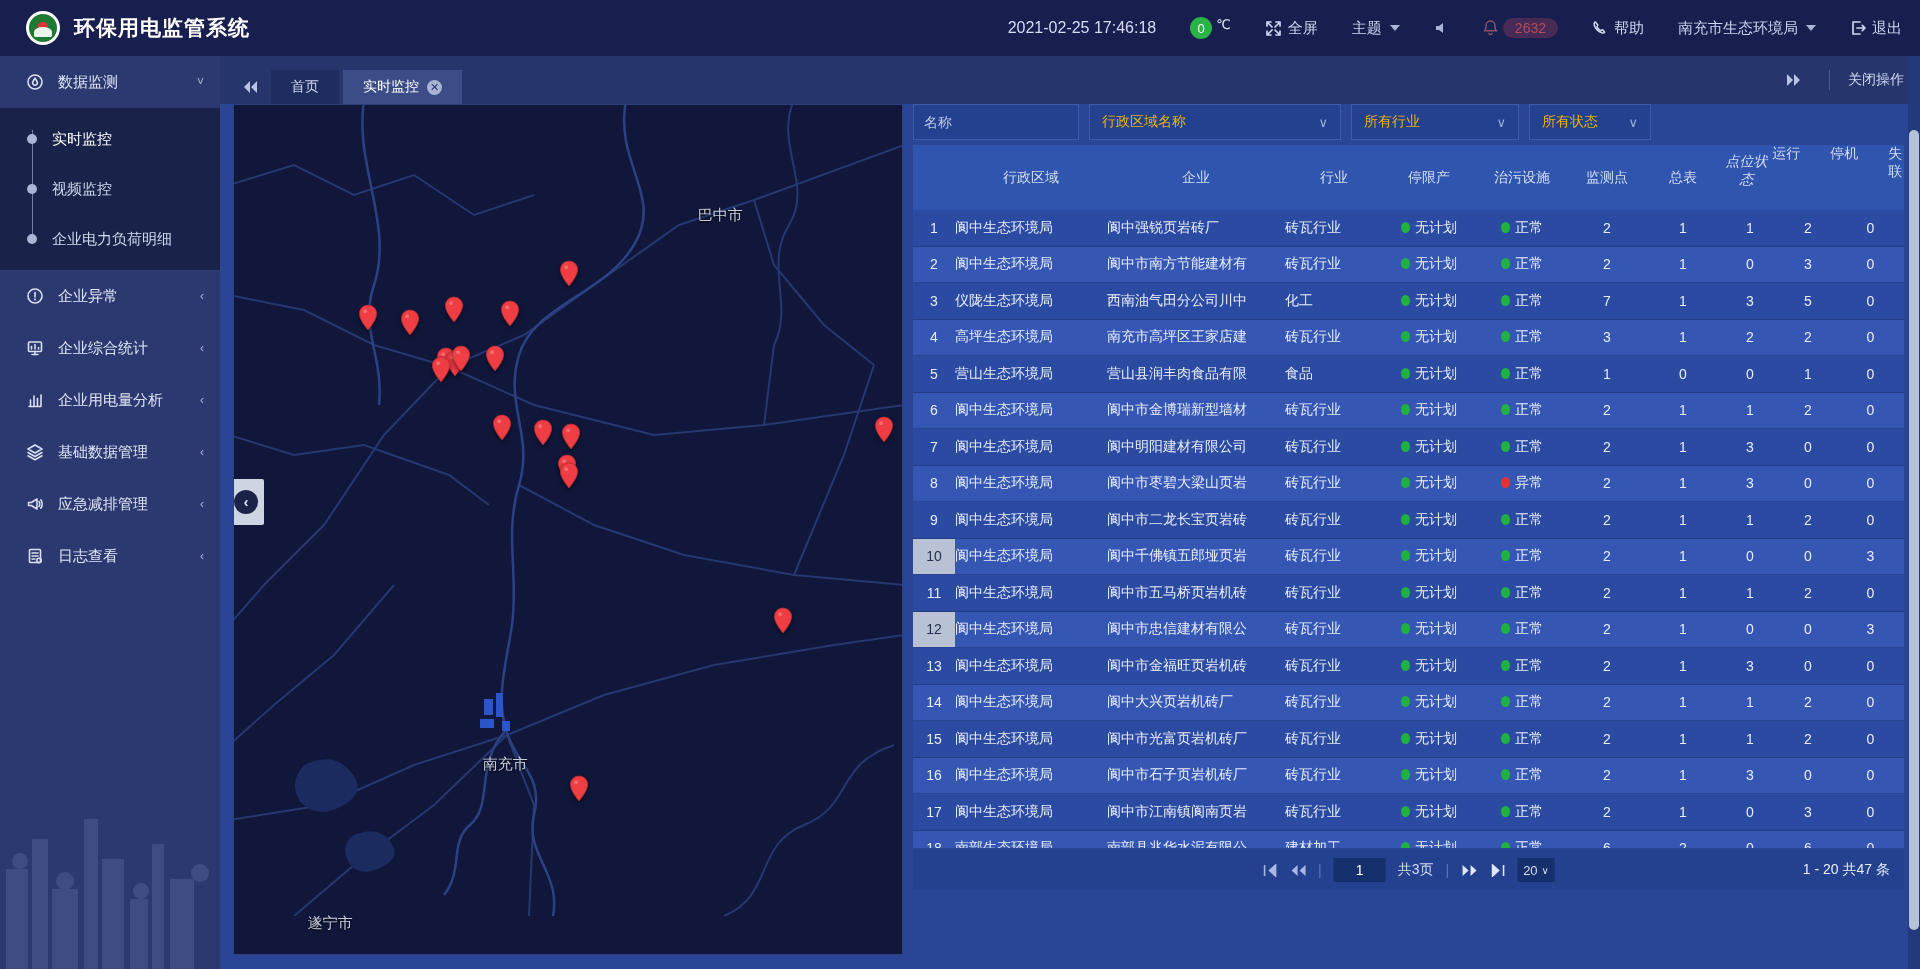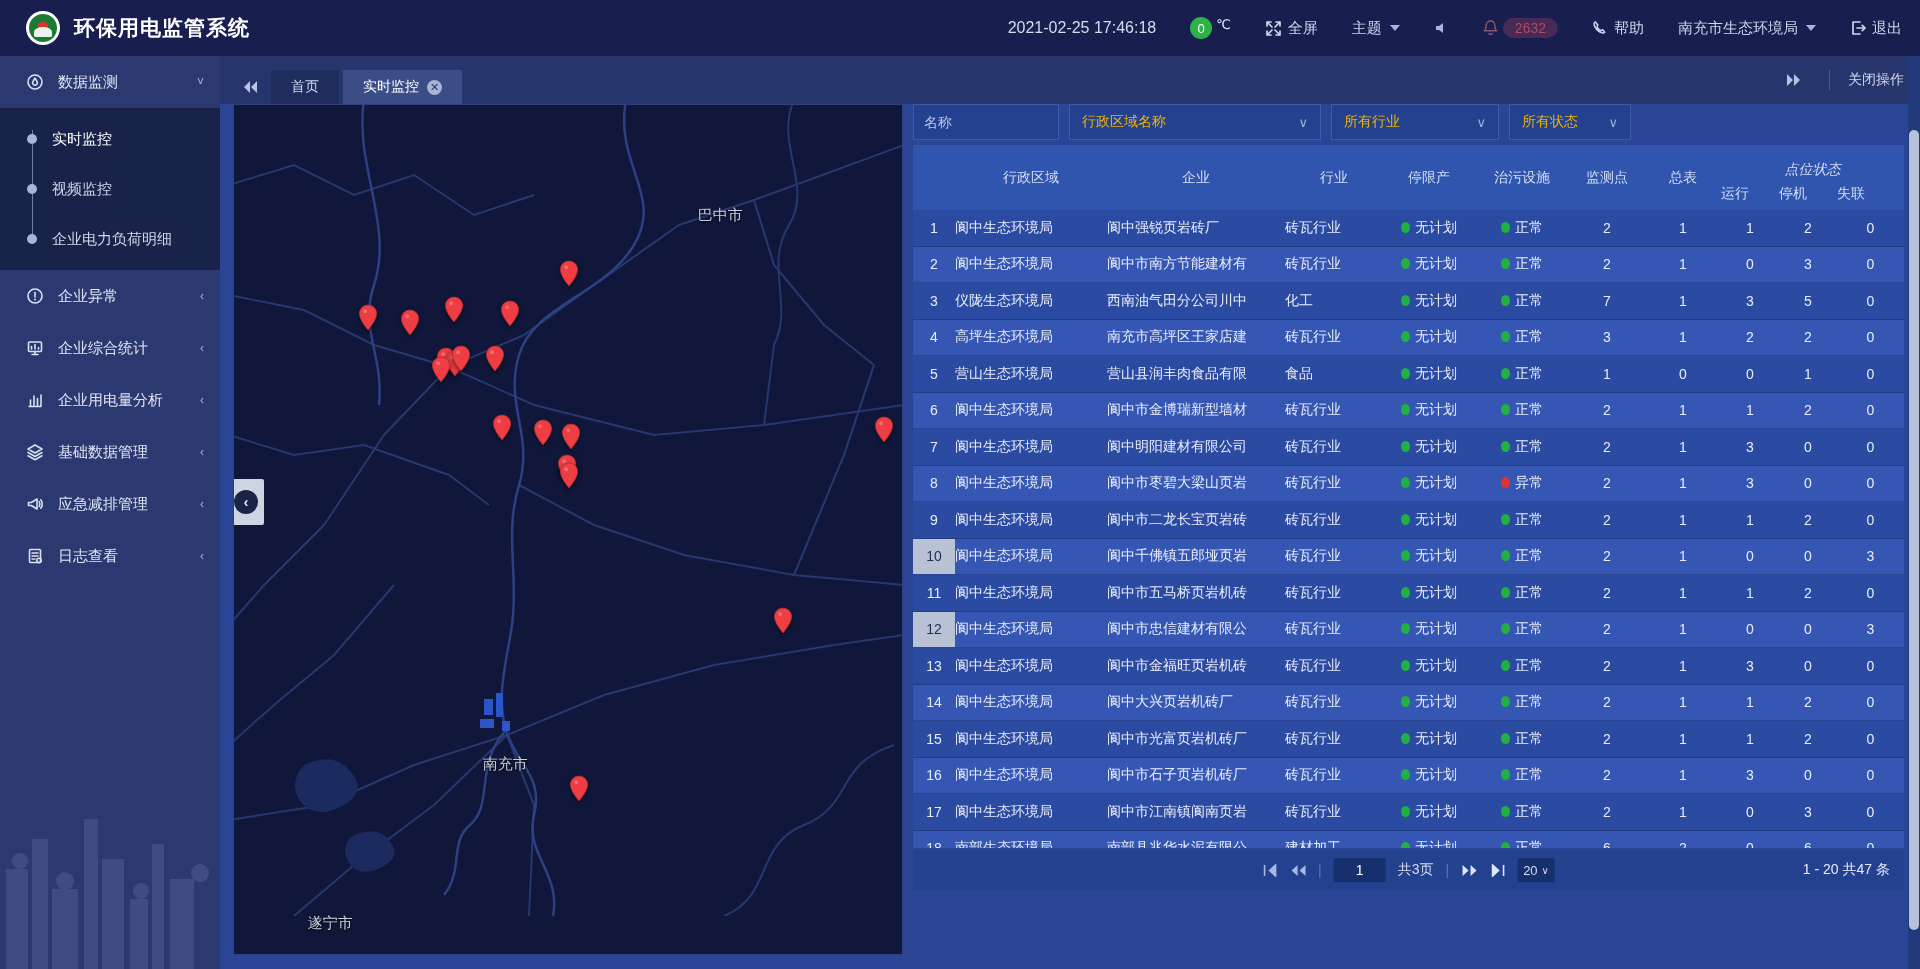--- a/index.html
+++ b/index.html
@@ -59,30 +59,30 @@
   
   .map{ width:670px; flex:none; background:#10173a; border:1px solid #2e3f7c; position:relative; overflow:hidden;}
   .map-label{ position:absolute; transform:translate(-50%,-50%); color:#c9cfdd; font-size:15px; text-shadow:0 1px 2px #000; white-space:nowrap;}
   .pin{ position:absolute; transform:translate(-50%,-88%); filter:drop-shadow(0 2px 2px rgba(0,0,0,.5));}
   .map-collapse{ position:absolute; left:-6px; top:374px; width:36px; height:46px; background:#cdd4e2; display:flex; align-items:center; justify-content:center; cursor:pointer; border-radius:2px;}
   .map-collapse .circ{ width:24px; height:24px; border-radius:50%; background:#1b2448; color:#e8edfb; display:flex; align-items:center; justify-content:center; font-size:14px; font-weight:bold;}
 
   
   .panel{ flex:1; display:flex; flex-direction:column; min-width:0;}
   .filters{ height:36px; display:flex; gap:10px; margin-bottom:5px;}
-  .f-input{ width:146px; background:#24418f; border:1px solid #3e5cab; color:#cfd9f5; font-size:14px; padding:0 10px; outline:none; font-family:inherit;}
+  .f-input{ width:166px; background:#24418f; border:1px solid #3e5cab; color:#cfd9f5; font-size:14px; padding:0 10px; outline:none; font-family:inherit;}
   .f-input::placeholder{ color:#b9c5e8;}
   .f-select{ background:#24418f; border:1px solid #3e5cab; color:#cfd9f5; display:flex; align-items:center; justify-content:space-between; padding:0 12px; cursor:pointer; font-size:14px;}
   .f-select .v{ color:#eab308;}
   .sel-caret{ color:#9db0e0; font-size:13px; margin-left:14px;}
 
   .grid-row{ display:grid; grid-template-columns:42px 152px 178px 98px 92px 94px 76px 76px 58px 58px 1fr; align-items:center;}
   .thead{ height:65px; background:#2f55ae; color:#d5def5; font-size:14px;}
   .thead .cell{ text-align:center;}
-  .group-head{ display:flex; flex-direction:column; justify-content:center; height:100%; grid-column:9 / 12;}
+  .group-head{ display:flex; flex-direction:row; justify-content:center; height:100%; grid-column:9 / 12;}
   .group-title{ text-align:center; font-style:italic; padding:8px 0 6px;}
   .group-subs{ display:grid; grid-template-columns:58px 58px 1fr; }
   .group-subs span{ text-align:left;}
 
   .tbody{ height:638px; overflow:hidden; position:relative;}
   .trow{ height:36.5px; color:#e8edfb; font-size:14px; border-bottom:1px solid rgba(15,26,66,.28);}
   .trow:nth-child(odd){ background:#2b4aa1;}
   .trow:nth-child(even){ background:#3557b3;}
   .trow .cell{ text-align:center; white-space:nowrap; overflow:hidden;}
   .trow .cell.left{ text-align:left;}

